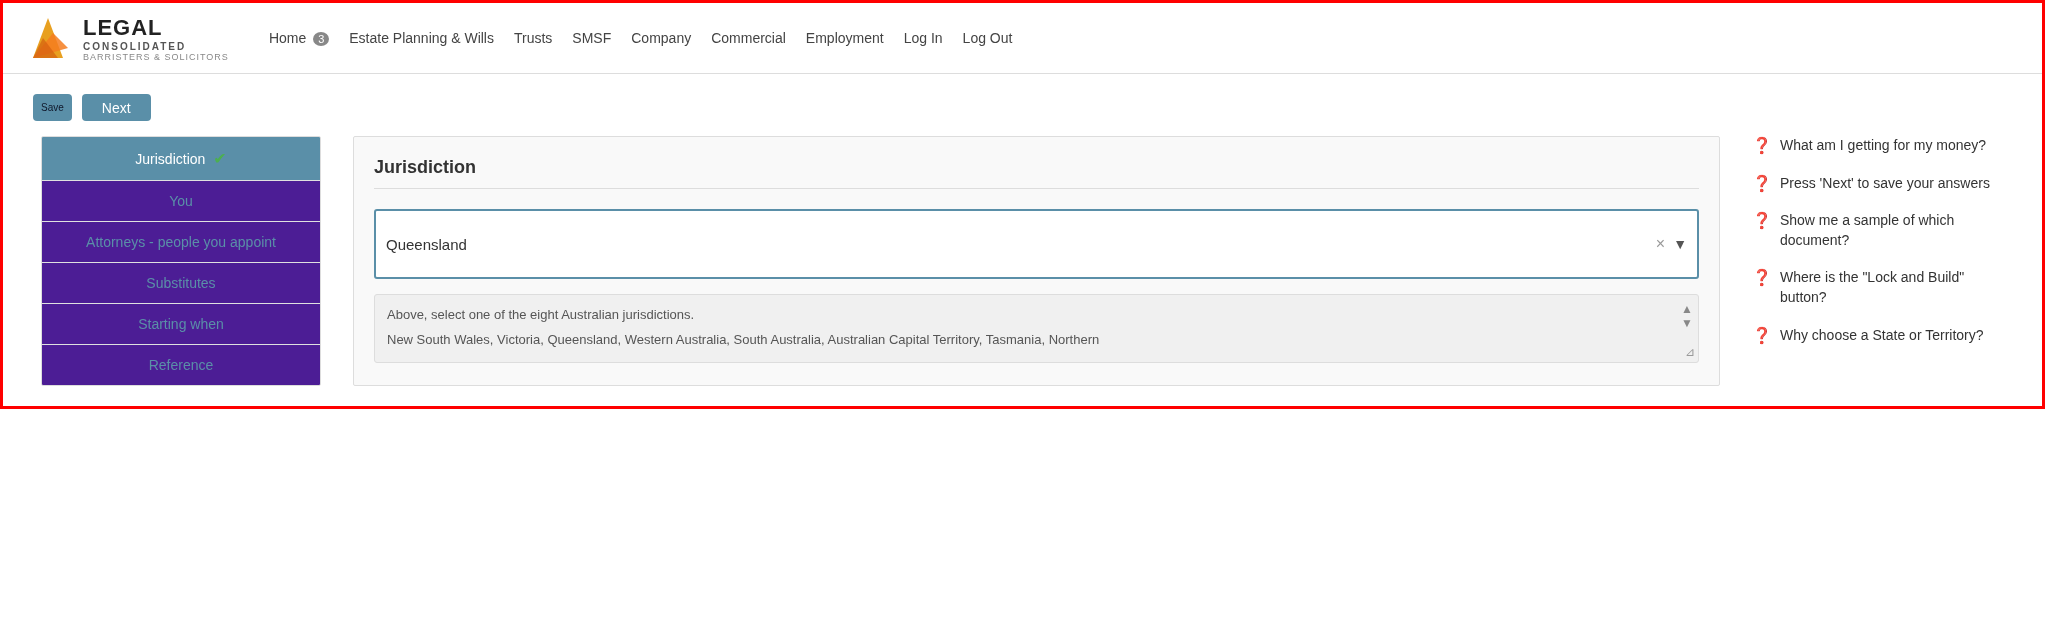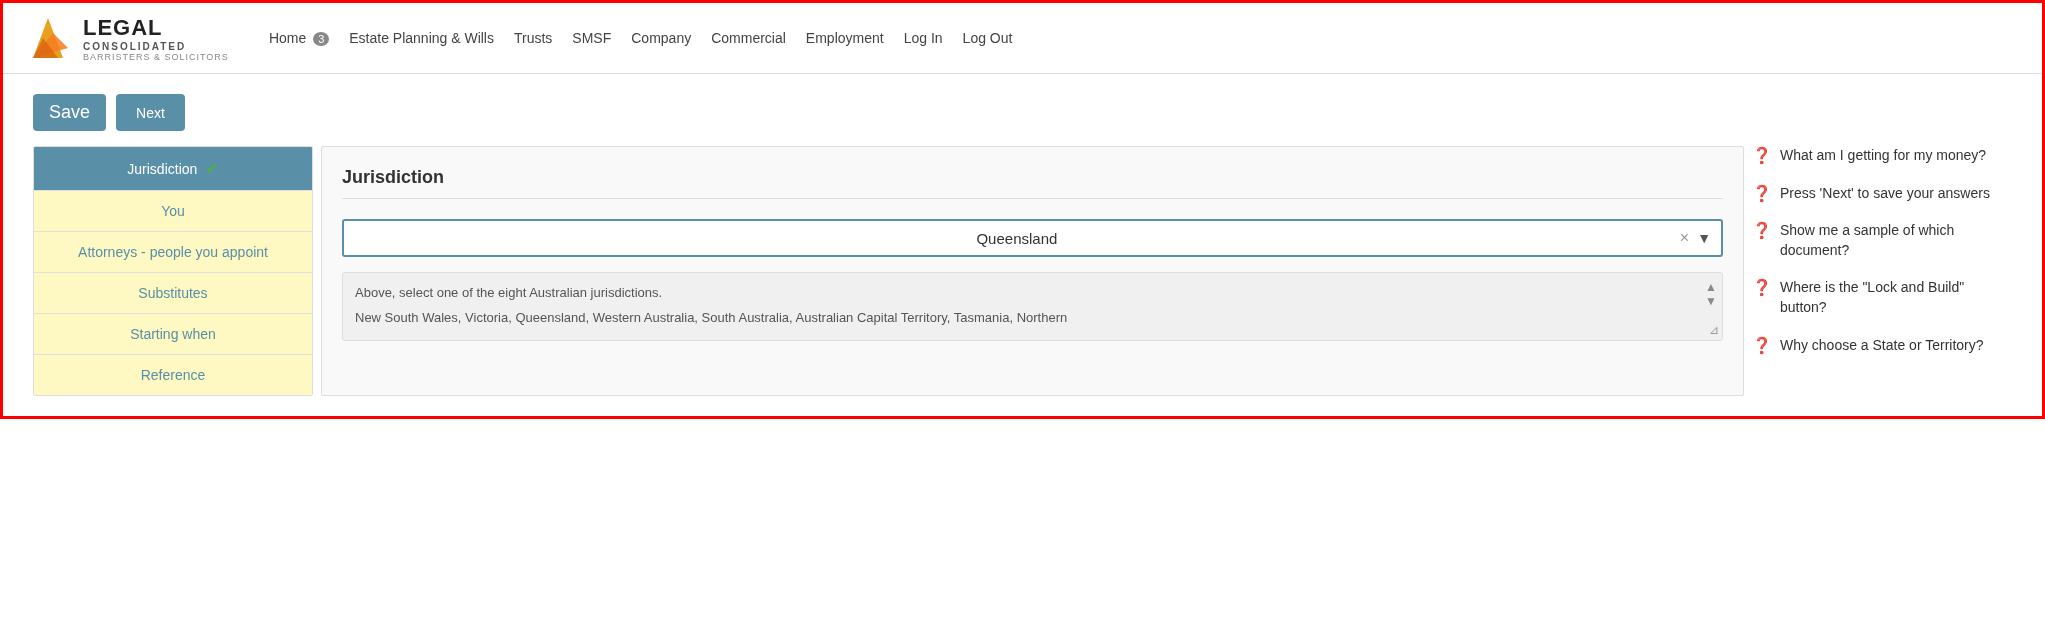--- a/index.html
+++ b/index.html
@@ -13,42 +13,42 @@
     .logo-text .legal { font-size: 22px; font-weight: bold; color: #222; letter-spacing: 1px; }
     .logo-text .consolidated { font-size: 10px; color: #555; letter-spacing: 2px; font-weight: bold; }
     .logo-text .barristers { font-size: 9px; color: #888; letter-spacing: 1px; }
     .nav { display: flex; align-items: flex-end; gap: 20px; flex: 1; }
     .nav a { text-decoration: none; color: #444; font-size: 14px; }
     .nav-badge { background: #888; color: #fff; border-radius: 50%; padding: 1px 5px; font-size: 11px; margin-left: 3px; }
 
     
     .main-wrapper { padding: 20px 30px; }
     .action-buttons { display: flex; gap: 10px; margin-bottom: 15px; }
-    .btn-save { background: #5a8fa8; color: #ffffff; border: none; padding: 8px 16px; border-radius: 4px; cursor: pointer; font-size: 18px; }
+    .btn-save { background: #5a8fa8; color: #0f172a; border: none; padding: 8px 8px; border-radius: 4px; cursor: pointer; font-size: 10px; }
     .btn-next { background: #5a8fa8; color: #fff; border: none; padding: 0 20px; border-radius: 4px; cursor: pointer; font-size: 14px; }
 
     
-    .content-area { display: flex; gap: 8px; }
+    .content-area { display: flex; gap: 32px; margin-left: 8px; }
 
     
     .sidebar { width: 280px; flex-shrink: 0; border: 1px solid #ddd; border-radius: 2px; overflow: hidden; }
     .sidebar-item { padding: 12px 16px; text-align: center; border-bottom: 1px solid #e0e0e0; cursor: pointer; font-size: 14px; }
     .sidebar-item.active { background: #5a8fa8; color: #fff; display: flex; align-items: center; justify-content: center; gap: 8px; }
-    .sidebar-item.inactive { color: #5a8fa8; background: #fef9c3; }
+    .sidebar-item.inactive { color: #5a8fa8; background: #4c1d95; }
     .sidebar-item:last-child { border-bottom: none; }
     .checkmark { color: #4caf50; font-size: 16px; }
 
     
     .main-panel { flex: 1; border: 1px solid #ddd; border-radius: 2px; padding: 20px; background: #f9f9f9; }
     .panel-title { font-size: 18px; font-weight: bold; color: #333; margin-bottom: 20px; padding-bottom: 10px; border-bottom: 1px solid #ddd; }
     .field-label { font-size: 14px; color: #333; margin-bottom: 12px; }
     .required-star { color: red; }
 
     
-    .select-wrapper { position: relative; background: #fff; border: 2px solid #5a8fa8; border-radius: 3px; display: flex; align-items: center; padding: 8px 10px; margin-bottom: 15px; text-align: center; }
+    .select-wrapper { position: relative; background: #fff; border: 2px solid #5a8fa8; border-radius: 3px; display: flex; align-items: center; padding: 24px 10px; margin-bottom: 15px; }
     .select-value { flex: 1; font-size: 15px; color: #333; }
     .select-clear { color: #999; cursor: pointer; margin-right: 8px; font-size: 16px; }
     .select-arrow { color: #555; font-size: 14px; }
 
     
     .info-box { background: #f0f0f0; border: 1px solid #ddd; border-radius: 3px; padding: 12px; position: relative; }
     .info-text { font-size: 13px; color: #555; margin-bottom: 8px; }
     .info-detail { font-size: 13px; color: #555; line-height: 1.5; }
     .scroll-arrows { position: absolute; right: 5px; top: 8px; display: flex; flex-direction: column; gap: 2px; }
     .scroll-arrow { color: #888; font-size: 12px; cursor: pointer; line-height: 1; }

